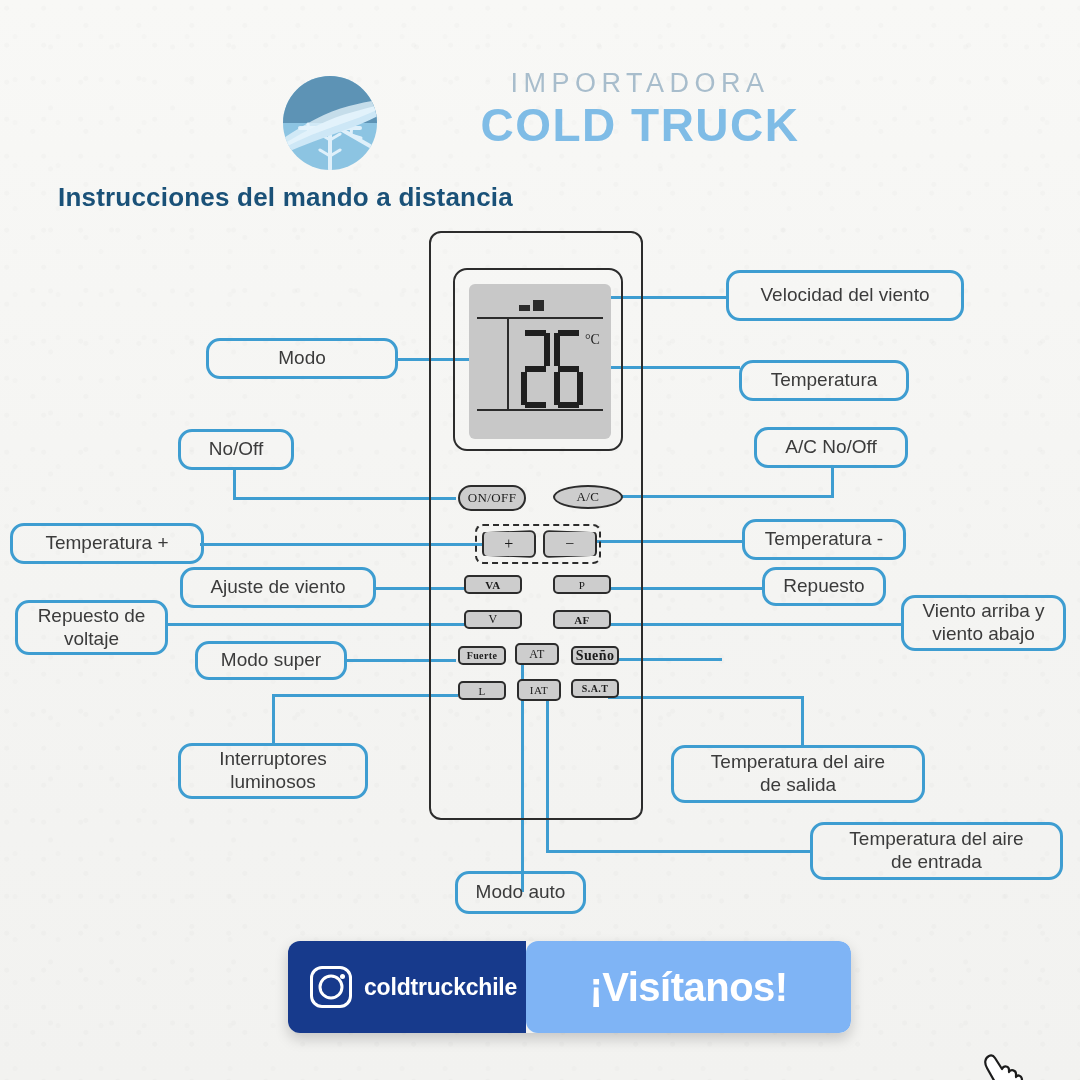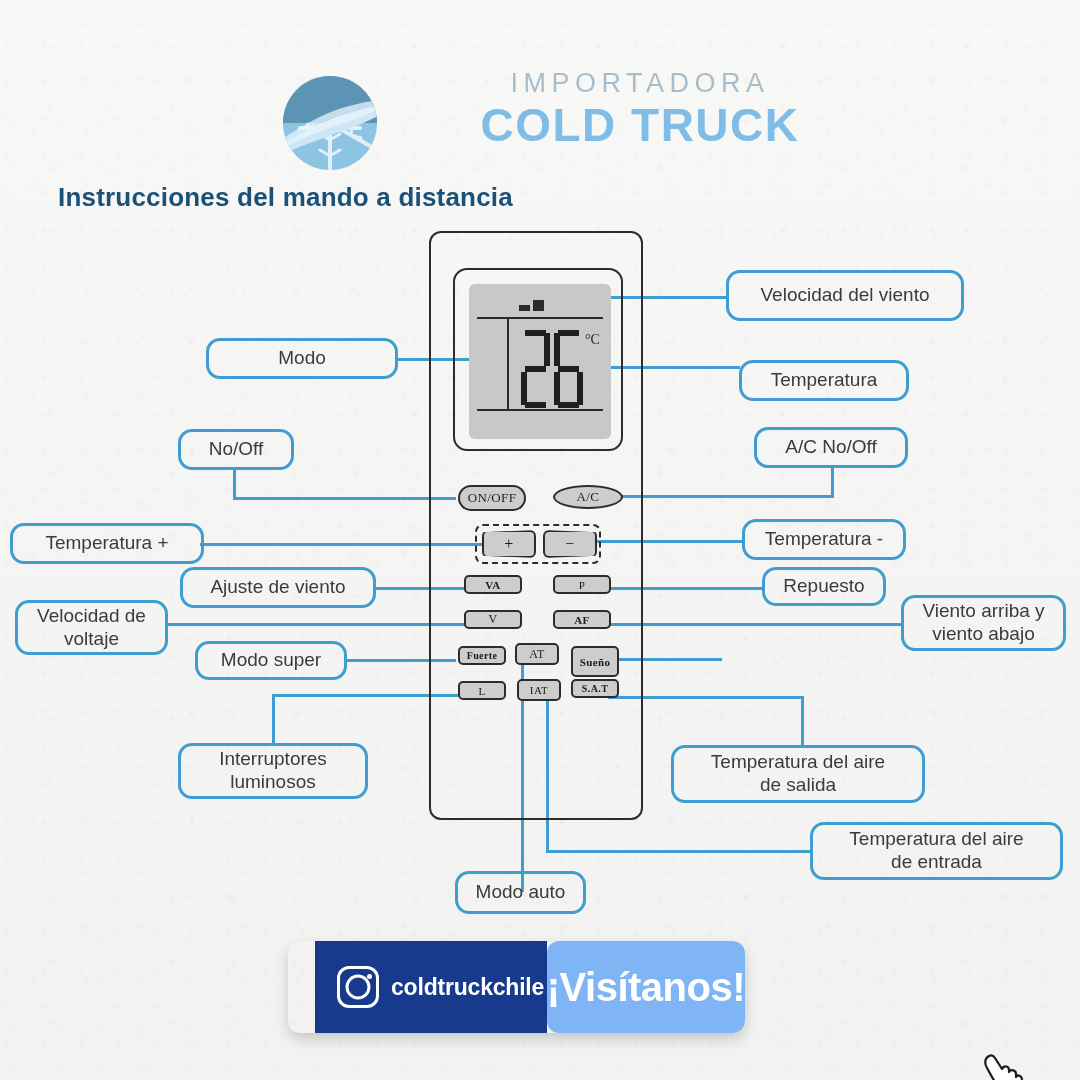--- a/index.html
+++ b/index.html
@@ -171,21 +171,21 @@
   #btn-minus { left: 112px; top: 297px; width: 54px; height: 28px; font-size: 16px;
                border-radius: 6px; clip-path: polygon(0 0, 100% 8%, 100% 92%, 0 100%); }
 
   #btn-va { left: 33px;  top: 342px; width: 58px; height: 19px; font-size: 11px; font-weight: 700; }
   #btn-p  { left: 122px; top: 342px; width: 58px; height: 19px; font-size: 11px; }
   #btn-v  { left: 33px;  top: 377px; width: 58px; height: 19px; font-size: 12px; }
   #btn-af { left: 122px; top: 377px; width: 58px; height: 19px; font-size: 11px; font-weight: 700; }
 
   #btn-fuerte { left: 27px;  top: 413px; width: 48px; height: 19px; font-size: 10px; font-weight: 700; }
   #btn-at     { left: 84px;  top: 410px; width: 44px; height: 22px; font-size: 12px; }
-  #btn-sueno  { left: 140px; top: 413px; width: 48px; height: 31px; font-size: 11px; font-weight: 700; }
+  #btn-sueno  { left: 140px; top: 413px; width: 48px; height: 19px; font-size: 14px; font-weight: 700; }
 
   #btn-l    { left: 27px;  top: 448px; width: 48px; height: 19px; font-size: 11px; }
   #btn-iat  { left: 86px;  top: 446px; width: 44px; height: 22px; font-size: 11px; }
   #btn-sat  { left: 140px; top: 446px; width: 48px; height: 19px; font-size: 10px; font-weight: 700; }
 
   
   .callout {
     position: absolute;
     border: 3px solid #3e9dd1;
     border-radius: 14px;
@@ -205,27 +205,26 @@
     background: #3e9dd1;
     z-index: 4;
   }
   .conn.h { height: 3px; }
   .conn.v { width: 3px; }
 
   
   #banner {
     position: absolute;
     left: 288px; top: 941px;
-    width: 457px; height: 92px;
+    width: 563px; height: 92px;
     border-radius: 12px;
     overflow: hidden;
     box-shadow: 0 6px 14px rgba(0,0,0,0.18);
     display: flex;
     z-index: 20;
-    padding-left: 27px;
   }
   #banner-ig {
     width: 238px; height: 100%;
     background: #173a8c;
     display: flex; align-items: center; gap: 12px;
     padding-left: 22px;
   }
   #ig-icon {
     width: 42px; height: 42px;
     border: 3.5px solid #ffffff;
@@ -421,21 +420,21 @@
   <div class="callout" style="left:206px; top:338px; width:192px; height:41px;">Modo</div>
 
   <div class="callout" style="left:178px; top:429px; width:116px; height:41px;">No/Off</div>
 
   <div class="callout" style="left:10px; top:523px; width:194px; height:41px;">Temperatura +</div>
 
   <div class="callout" style="left:180px; top:567px; width:196px; height:41px;">Ajuste de viento</div>
 
   <div class="callout two-line" style="left:15px; top:600px; width:153px; height:55px;">
     <span>
-      <span>Velocidad de</span><br>
+      <span>Repuesto de</span><br>
       <span>voltaje</span>
     </span>
   </div>
 
   <div class="callout" style="left:195px; top:641px; width:152px; height:39px;">Modo super</div>
 
   <div class="callout two-line" style="left:178px; top:743px; width:190px; height:56px;">
     <span>
       <span>Interruptores</span><br>
       <span>luminosos</span>

